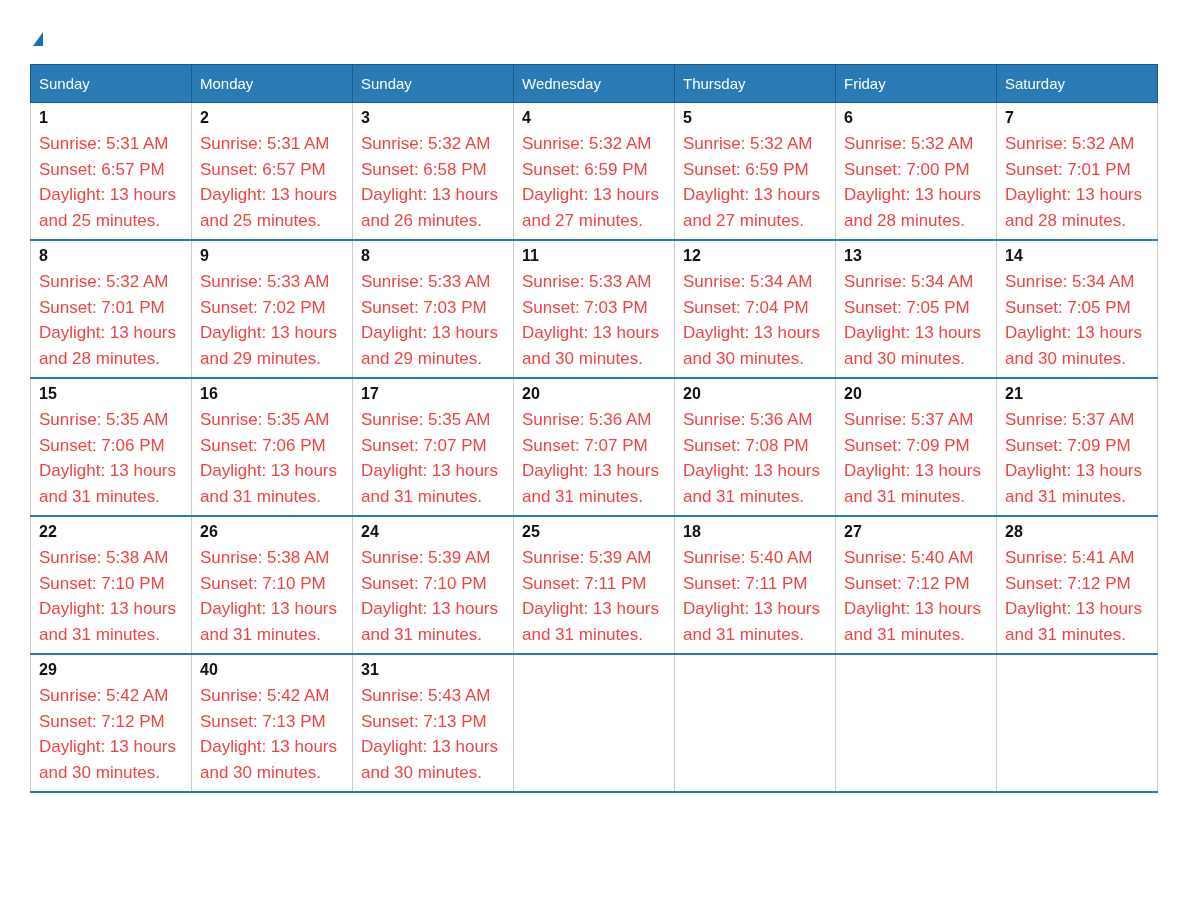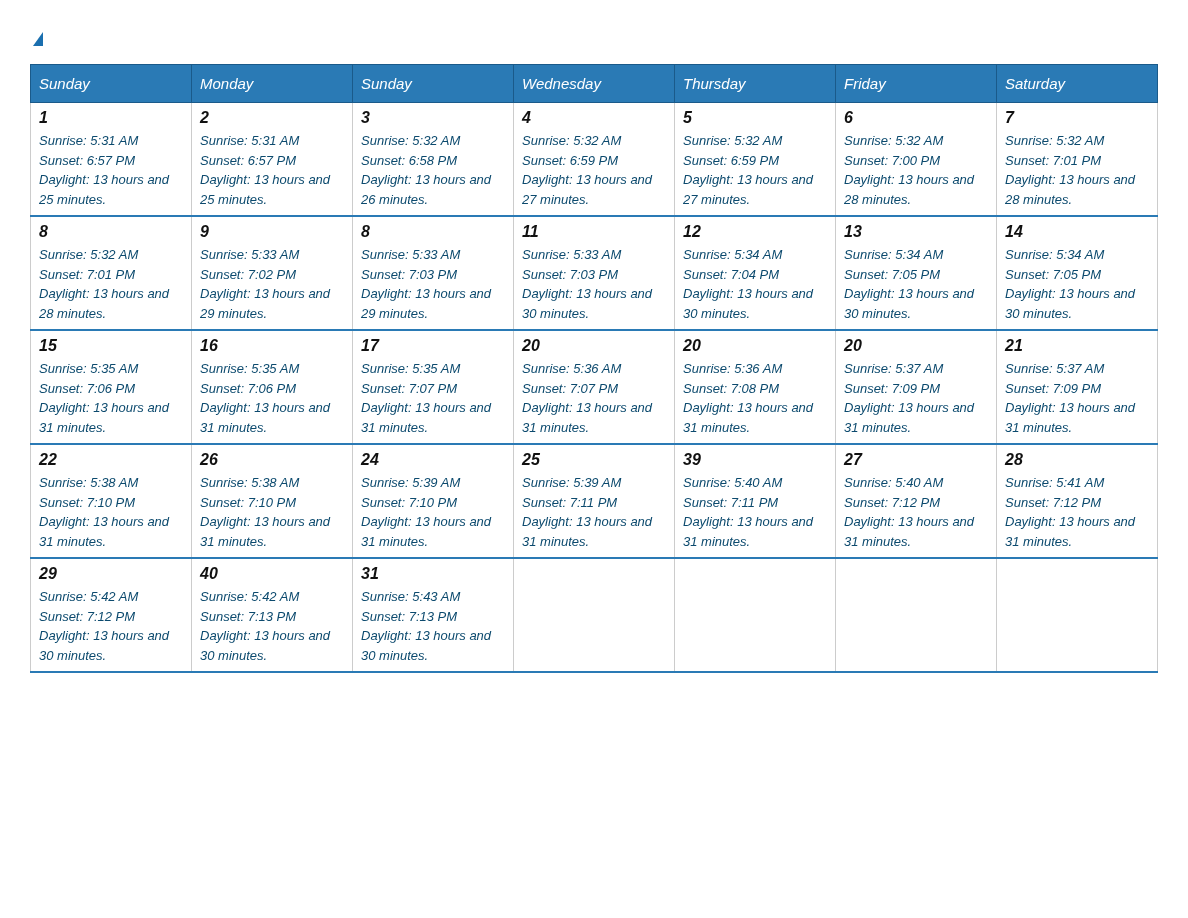--- a/index.html
+++ b/index.html
@@ -27,21 +27,20 @@
     }
     .location-subtitle {
       font-size: 22px;
       color: #555;
       font-family: Georgia, serif;
     }
     .calendar-table {
       width: 100%;
       border-collapse: collapse;
       border: 1px solid #999;
-      font-style: italic;
     }
     .calendar-table th {
       background-color: #2a7ab5;
       color: white;
       padding: 10px 8px;
       font-size: 15px;
       font-weight: normal;
       text-align: left;
       border: 1px solid #1a5a8a;
     }
@@ -56,22 +55,22 @@
       border-bottom: 2px solid #2a7ab5;
     }
     .day-number {
       font-size: 16px;
       font-weight: bold;
       color: #111;
       display: block;
       margin-bottom: 4px;
     }
     .day-info {
-      font-size: 13px;
-      color: #0c4a6e;
+      font-size: 17px;
+      color: #ef4444;
       line-height: 1.5;
     }
     .empty-cell {
       background: #fff;
     }
     .logo-wrapper {
       display: flex;
       flex-direction: column;
     }
     .logo-row1 {
@@ -212,21 +211,21 @@
       </td>
         <td>
         <span class="day-number">24</span>
         <span class="day-info">Sunrise: 5:39 AM<br>Sunset: 7:10 PM<br>Daylight: 13 hours and 31 minutes.</span>
       </td>
         <td>
         <span class="day-number">25</span>
         <span class="day-info">Sunrise: 5:39 AM<br>Sunset: 7:11 PM<br>Daylight: 13 hours and 31 minutes.</span>
       </td>
         <td>
-        <span class="day-number">39</span>
+        <span class="day-number">18</span>
         <span class="day-info">Sunrise: 5:40 AM<br>Sunset: 7:11 PM<br>Daylight: 13 hours and 31 minutes.</span>
       </td>
         <td>
         <span class="day-number">27</span>
         <span class="day-info">Sunrise: 5:40 AM<br>Sunset: 7:12 PM<br>Daylight: 13 hours and 31 minutes.</span>
       </td>
         <td>
         <span class="day-number">28</span>
         <span class="day-info">Sunrise: 5:41 AM<br>Sunset: 7:12 PM<br>Daylight: 13 hours and 31 minutes.</span>
       </td>

